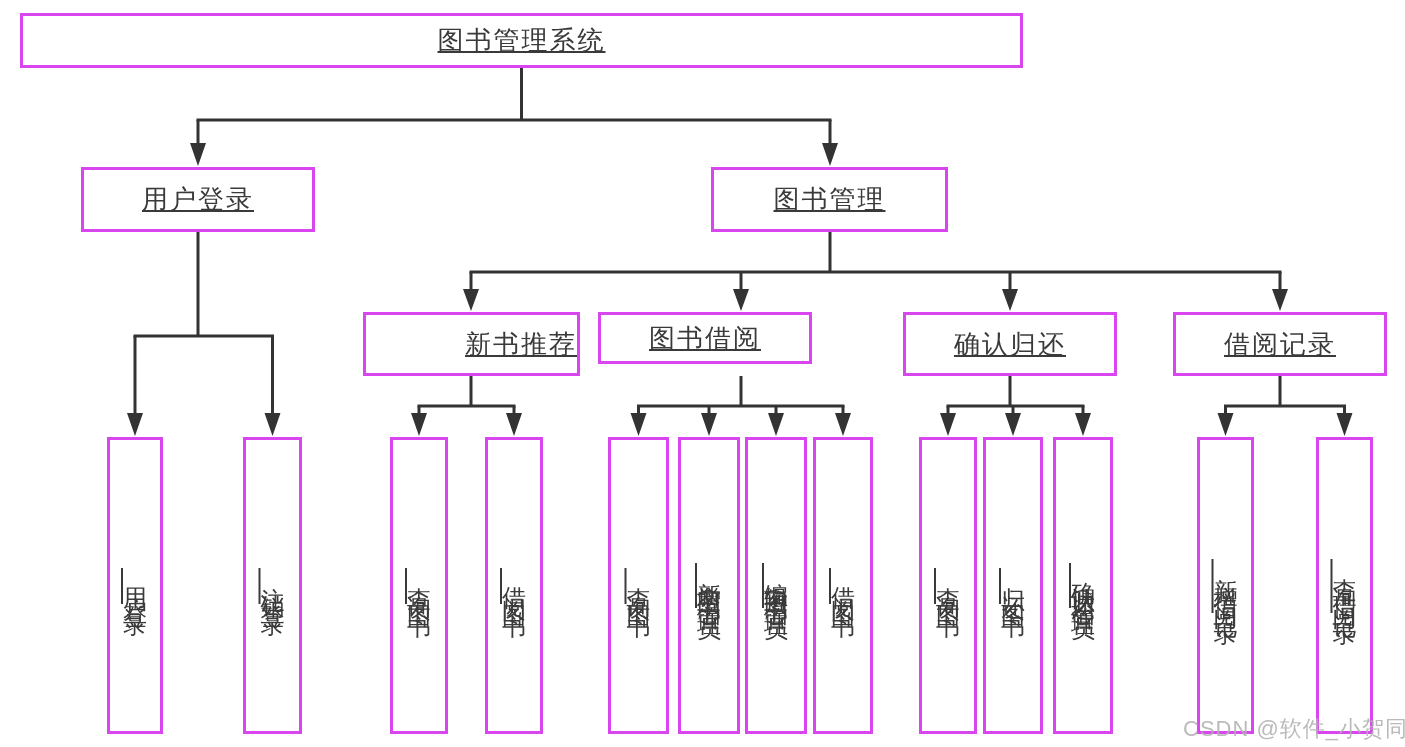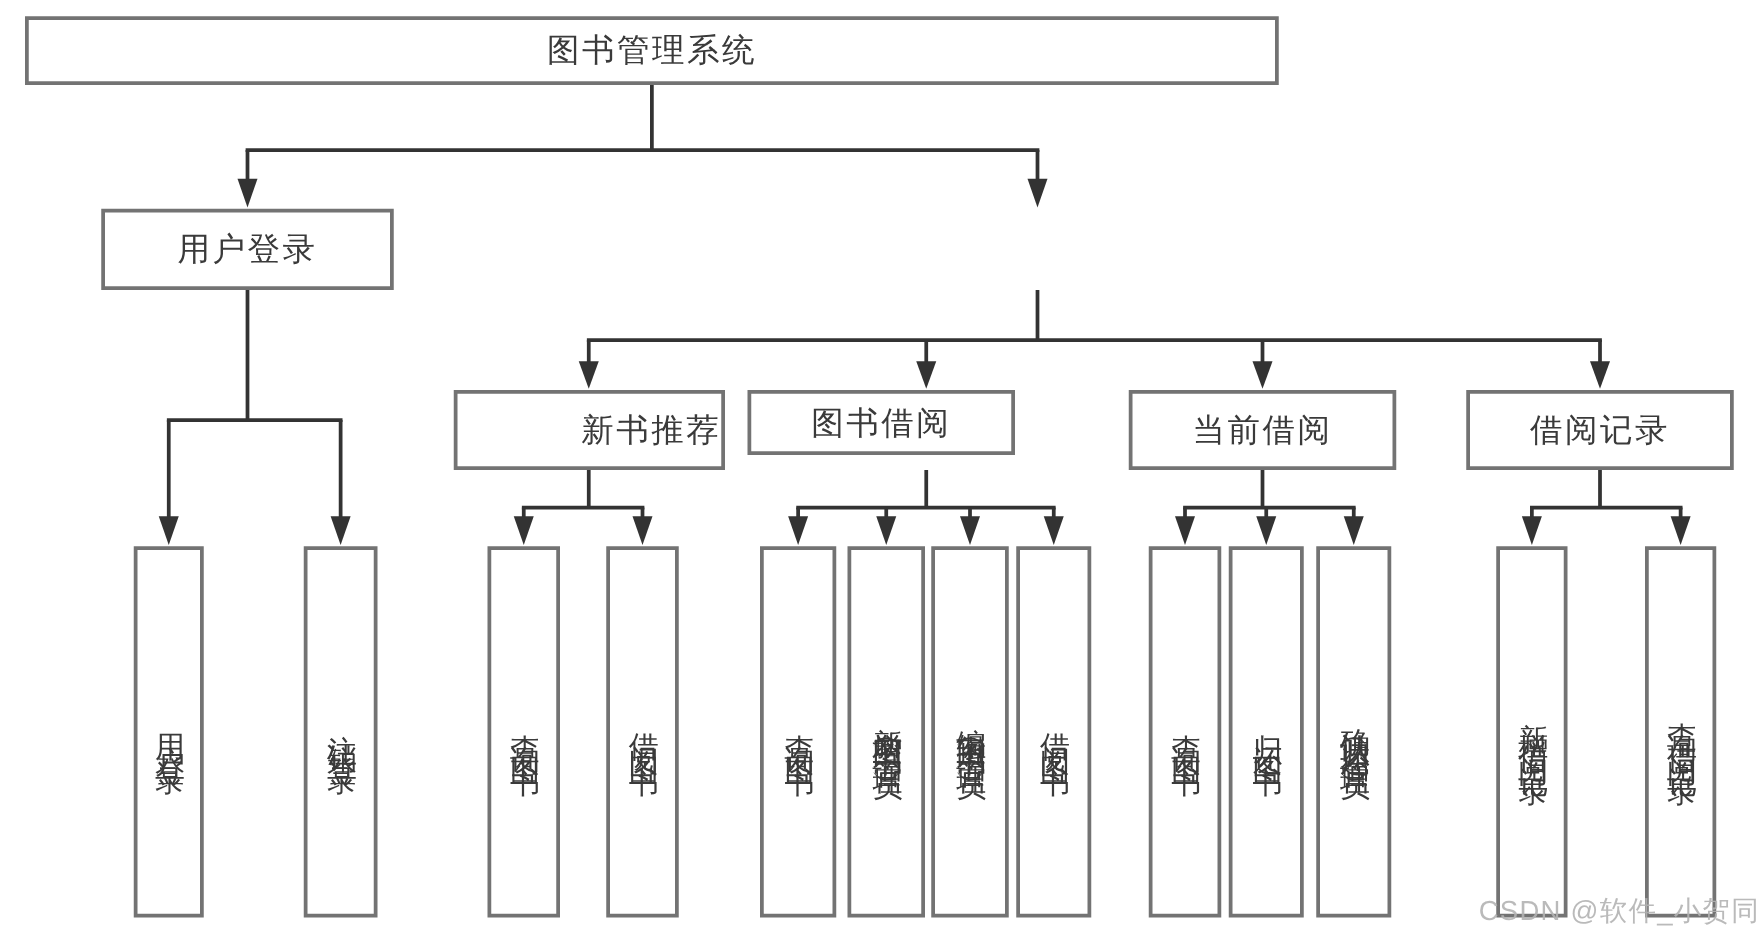--- a/index.html
+++ b/index.html
@@ -14,26 +14,27 @@
   }
   svg.connectors {
     position: absolute;
     left: 0; top: 0;
     width: 1405px; height: 747px;
     z-index: 1;
   }
   .box {
     position: absolute;
     box-sizing: border-box;
-    border: 3px solid #737373;
+    border: 3px solid #d946ef;
     background: #ffffff;
     display: flex;
     align-items: center;
     justify-content: center;
     z-index: 2;
+    text-decoration: underline;
   }
   .box.h span {
     font-size: 26px;
     letter-spacing: 2px;
     white-space: nowrap;
     color: #3a3a3a;
   }
   .box.v span {
     writing-mode: vertical-rl;
     text-orientation: mixed;
@@ -149,29 +150,32 @@
     </g>
   </svg>
 
   <div class="box h n-root">
     <span>图书管理系统</span>
   </div>
 
   <div class="box h n-user-login">
     <span>用户登录</span>
   </div>
+  <div class="box h n-book-mgmt">
+    <span>图书管理</span>
+  </div>
 
   <div class="box h n-new-book">
     <span>新书推荐</span>
   </div>
   <div class="box h n-book-borrow">
     <span>图书借阅</span>
   </div>
   <div class="box h n-current-borrow">
-    <span>当前借阅</span>
+    <span>确认归还</span>
   </div>
   <div class="box h n-borrow-records">
     <span>借阅记录</span>
   </div>
 
   <div class="box v lf lf1">
     <span>用户登录</span>
   </div>
   <div class="box v lf lf2">
     <span>注销登录</span>

